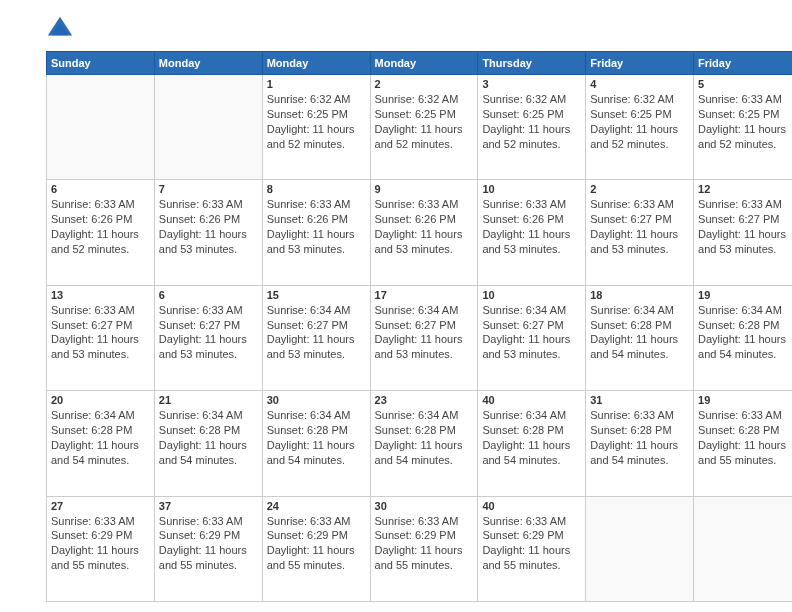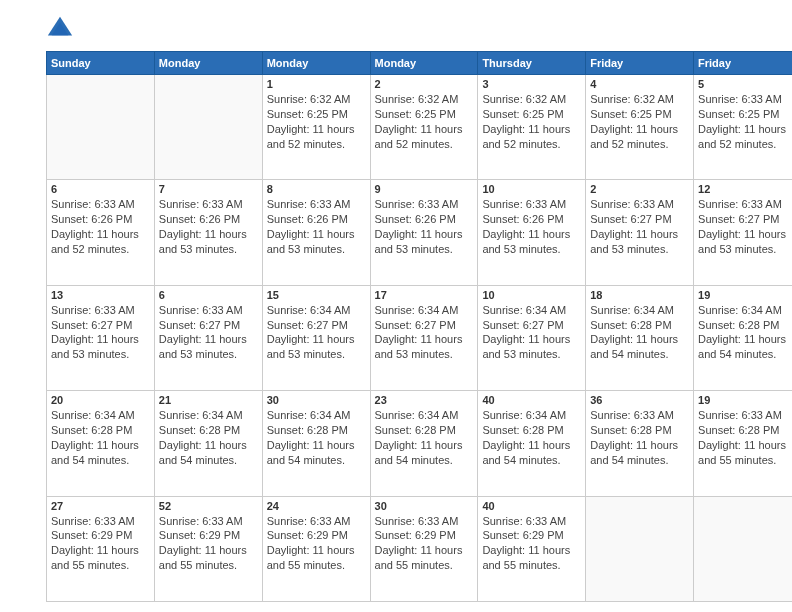--- a/index.html
+++ b/index.html
@@ -286,41 +286,41 @@
 Sunset: 6:28 PM
 Daylight: 11 hours and 54 minutes.</div>
           </td>
           <td>
             <div class="day-num">40</div>
             <div class="day-detail" style="white-space: pre-line;">Sunrise: 6:34 AM
 Sunset: 6:28 PM
 Daylight: 11 hours and 54 minutes.</div>
           </td>
           <td>
-            <div class="day-num">36</div>
+            <div class="day-num">31</div>
             <div class="day-detail" style="white-space: pre-line;">Sunrise: 6:33 AM
 Sunset: 6:28 PM
 Daylight: 11 hours and 54 minutes.</div>
           </td>
           <td>
             <div class="day-num">19</div>
             <div class="day-detail" style="white-space: pre-line;">Sunrise: 6:33 AM
 Sunset: 6:28 PM
 Daylight: 11 hours and 55 minutes.</div>
           </td>
         </tr>
         <tr class="week-row">
           <td>
             <div class="day-num">27</div>
             <div class="day-detail" style="white-space: pre-line;">Sunrise: 6:33 AM
 Sunset: 6:29 PM
 Daylight: 11 hours and 55 minutes.</div>
           </td>
           <td>
-            <div class="day-num">52</div>
+            <div class="day-num">37</div>
             <div class="day-detail" style="white-space: pre-line;">Sunrise: 6:33 AM
 Sunset: 6:29 PM
 Daylight: 11 hours and 55 minutes.</div>
           </td>
           <td>
             <div class="day-num">24</div>
             <div class="day-detail" style="white-space: pre-line;">Sunrise: 6:33 AM
 Sunset: 6:29 PM
 Daylight: 11 hours and 55 minutes.</div>
           </td>

